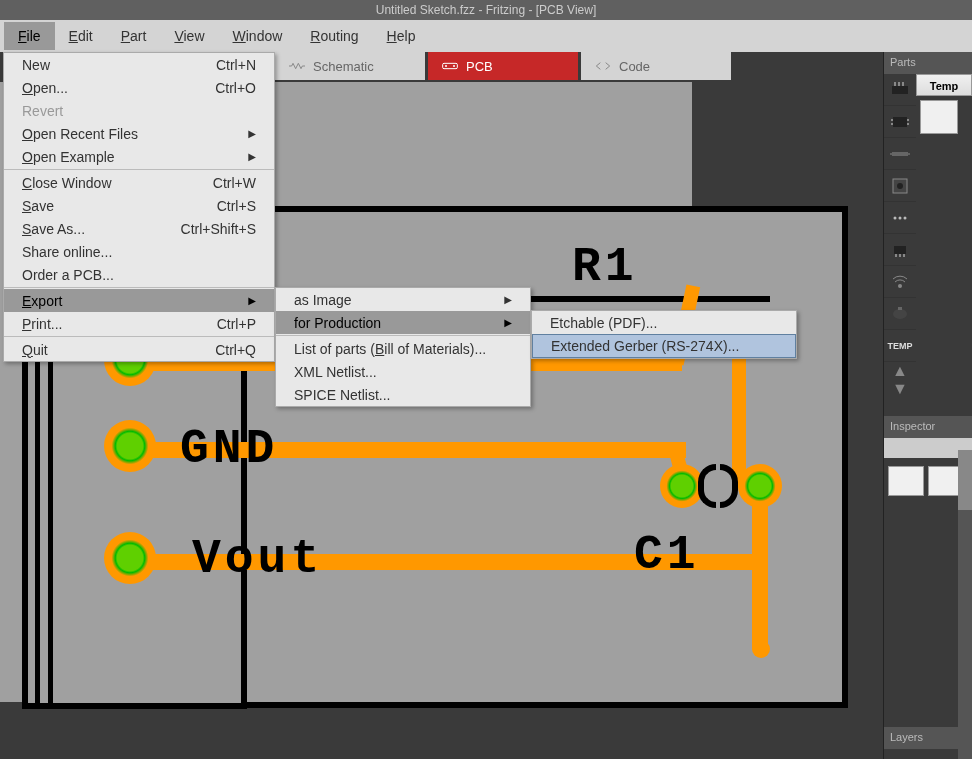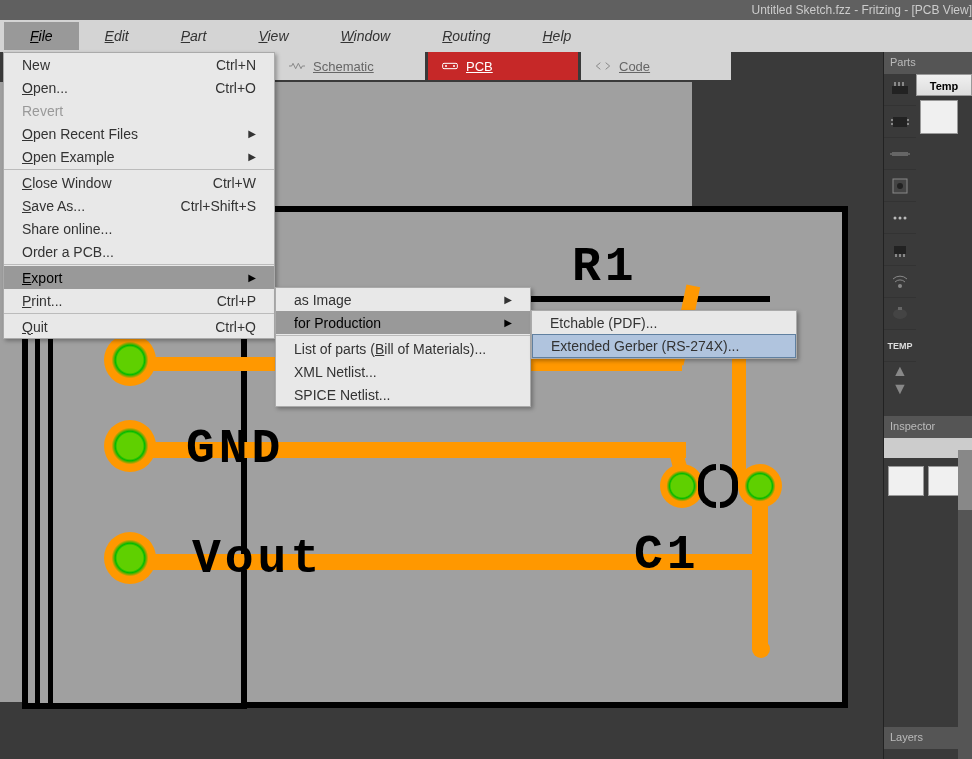--- a/index.html
+++ b/index.html
@@ -1,23 +1,23 @@
 <!DOCTYPE html>
 <html><head>
 <meta charset="utf-8">
 <style>
 * { margin:0; padding:0; box-sizing:border-box; font-family:Arial,sans-serif; }
 body { width:972px; height:759px; background:#3a3a3a; overflow:hidden; position:relative; }
-.titlebar { height:20px; background:#606060; color:#ccc; text-align:right; font-size:12px; line-height:20px; }
+.titlebar { height:20px; background:#606060; color:#ccc; text-align:center; font-size:12px; line-height:20px; }
 .menubar { height:32px; background:#d4d4d4; display:flex; align-items:center; padding:0 4px; }
-.menubar-item { padding:6px 26px; font-size:14px; color:#333; cursor:pointer;font-style:italic; }
+.menubar-item { padding:6px 14px; font-size:14px; color:#333; cursor:pointer; }
 .menubar-item.active { background:#999; color:#000; }
 .menubar-item u { text-decoration:underline; }
 .viewtabs { height:30px; background:#3a3a3a; display:flex; align-items:flex-start; padding-left:275px; gap:3px; }
-.viewtab { height:28px; min-width:150px; background:#d4d4d4; display:flex; align-items:center; padding:0 14px; font-size:13px; color:#666; gap:8px;text-decoration:underline; }
+.viewtab { height:28px; min-width:150px; background:#d4d4d4; display:flex; align-items:center; padding:0 14px; font-size:13px; color:#666; gap:8px; }
 .viewtab.active { background:#c62828; color:#fff; }
 .viewtab svg { width:16px; height:12px; }
 .canvas-area { position:absolute; left:0; top:82px; width:883px; height:677px; background:#3a3a3a; }
 .canvas { position:absolute; left:0; top:0; width:692px; height:620px; background:#a0a0a0; }
 .pcb-outline-outer { position:absolute; left:72px; top:124px; width:776px; height:502px; border:6px solid #000; background:#a0a0a0; }
 .pcb-outline-inner { position:absolute; left:22px; top:242px; width:225px; height:385px; border:6px solid #000; background:#a0a0a0; }
 .inner-stripes { position:absolute; left:35px; top:248px; width:30px; height:373px; }
 .inner-stripe { width:5px; height:100%; background:#000; display:inline-block; margin-right:8px; }
 .trace { position:absolute; background:#ff9800; }
 .pad { position:absolute; width:52px; height:52px; border-radius:50%; background:radial-gradient(circle,#5fd000 0%,#5fd000 35%,#0b0 40%,#ff9800 50%,#ff9800 100%); }
@@ -111,21 +111,21 @@
     <div class="pad" style="left:104px;top:252px"></div>
     <div class="pad" style="left:104px;top:338px"></div>
     <div class="pad" style="left:104px;top:450px"></div>
     <div class="pad pad-small" style="left:660px;top:382px"></div>
     <div class="pad pad-small" style="left:738px;top:382px"></div>
     <div class="via" style="left:752px;top:558px"></div>
 
     <div class="cap-symbol left" style="left:698px;top:382px;width:18px"></div>
     <div class="cap-symbol" style="left:720px;top:382px;width:18px"></div>
 
-    <div class="comp-label" style="left:186px;top:340px">GND</div>
+    <div class="comp-label" style="left:180px;top:340px">GND</div>
     <div class="comp-label" style="left:192px;top:450px">Vout</div>
     <div class="comp-label" style="left:634px;top:446px">C1</div>
   </div>
 </div>
 
 <div class="right-panel">
   <div class="panel-header">Parts</div>
   <div class="parts-strip">
     <div class="parts-iconcol">
       <div class="part-icon">
@@ -229,20 +229,24 @@
   <div class="menu-item">
       <span><u>O</u>pen Example</span>
       <span class="submenu-arrow">▶</span>
     </div>
   <div class="menu-sep"></div>
   <div class="menu-item">
       <span><u>C</u>lose Window</span>
       <span>Ctrl+W</span>
     </div>
   <div class="menu-item">
+      <span><u>S</u>ave</span>
+      <span>Ctrl+S</span>
+    </div>
+  <div class="menu-item">
       <span><u>S</u>ave As...</span>
       <span>Ctrl+Shift+S</span>
     </div>
   <div class="menu-item">
       <span>Share online...</span>
     </div>
   <div class="menu-item">
       <span>Order a PCB...</span>
     </div>
   <div class="menu-sep"></div>

